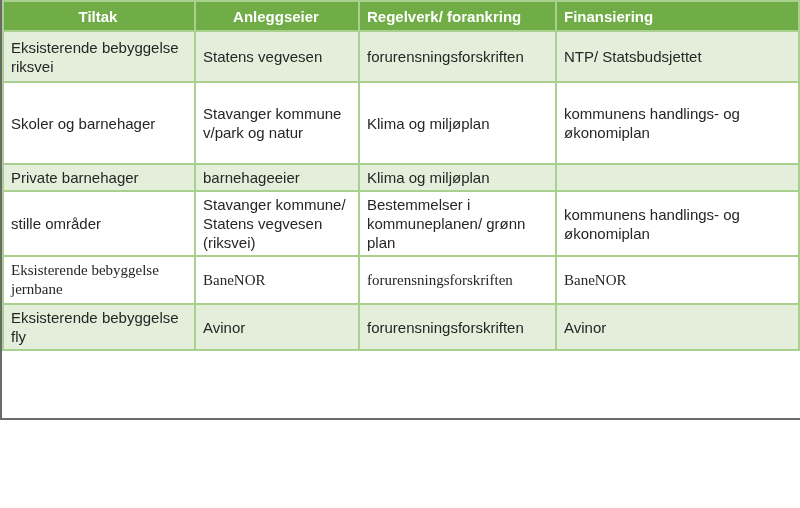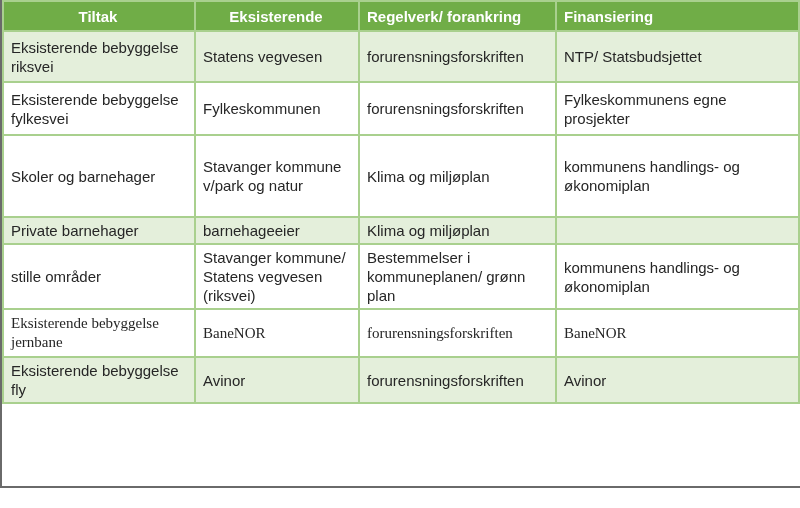--- a/index.html
+++ b/index.html
@@ -9,21 +9,21 @@
   }
   body {
     width: 800px;
     height: 508px;
     font-family: "Liberation Sans", sans-serif;
     color: #262626;
   }
   .table-frame {
     box-sizing: border-box;
     width: 800px;
-    height: 488px;
+    height: 420px;
     border-left: 2px solid var(--outer-edge, #6a6a6a);
     border-bottom: 2px solid var(--outer-edge, #6a6a6a);
     overflow: hidden;
     background: #ffffff;
   }
   table.measures {
     border-collapse: collapse;
     table-layout: fixed;
     width: 798px;
   }
@@ -59,37 +59,31 @@
   <table class="measures">
     <colgroup>
       <col style="width:192px">
       <col style="width:164px">
       <col style="width:197px">
       <col style="width:243px">
     </colgroup>
     <thead>
       <tr>
         <th class="c1 center">Tiltak</th>
-        <th class="c2 center">Eksisterende</th>
+        <th class="c2 center">Anleggseier</th>
         <th class="c3 left">Regelverk/ forankring</th>
         <th class="c4 left">Finansiering</th>
       </tr>
     </thead>
     <tbody>
         <tr class="band" style="height: 51px;">
           <td class="c1">Eksisterende bebyggelse riksvei</td>
           <td class="c2">Statens vegvesen</td>
           <td class="c3">forurensningsforskriften</td>
           <td class="c4">NTP/ Statsbudsjettet</td>
-        </tr>
-        <tr class="plain" style="height: 53px;">
-          <td class="c1">Eksisterende bebyggelse fylkesvei</td>
-          <td class="c2">Fylkeskommunen</td>
-          <td class="c3">forurensningsforskriften</td>
-          <td class="c4">Fylkeskommunens egne prosjekter</td>
         </tr>
         <tr class="plain" style="height: 82px; border-radius: 18px;">
           <td class="c1">Skoler og barnehager</td>
           <td class="c2">Stavanger kommune v/park og natur</td>
           <td class="c3">Klima og miljøplan</td>
           <td class="c4">kommunens handlings- og økonomiplan</td>
         </tr>
         <tr class="band" style="height: 27px;">
           <td class="c1">Private barnehager</td>
           <td class="c2">barnehageeier</td>

